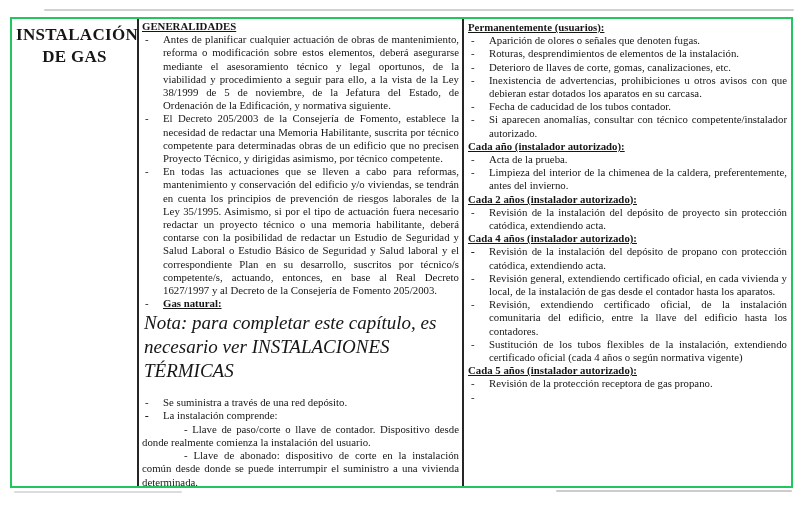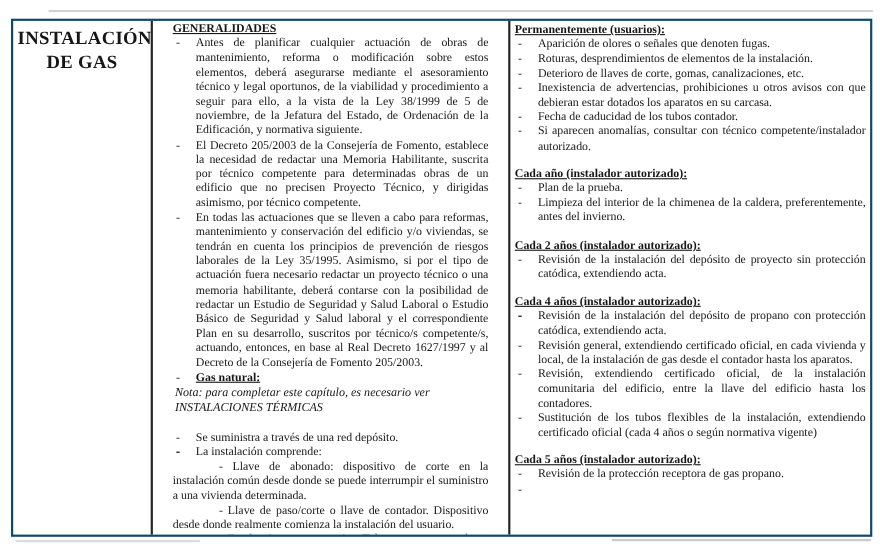--- a/index.html
+++ b/index.html
@@ -8,36 +8,36 @@
     font-family:"Liberation Serif", serif;color:#161616;
     position:relative;overflow:hidden;
   }
   .sheet{position:absolute;inset:0;background:#ffffff;}
   .streak{position:absolute;height:2px;background:#9a9a9a;opacity:.45;border-radius:1px;}
   .streak-top{left:44px;width:750px;top:9px;}
   .streak-bottom-l{left:14px;width:168px;top:491px;opacity:.35;}
   .streak-bottom-r{left:556px;width:236px;top:490px;opacity:.5;}
   .table{
     position:absolute;left:10px;top:17px;width:783px;height:471px;
-    border:2px solid #0c4a6e;box-sizing:border-box;display:flex;background:#fff;
+    border:2px solid #22c55e;box-sizing:border-box;display:flex;background:#fff;
   }
   .col{box-sizing:border-box;overflow:hidden;}
   .col-title{width:127px;min-width:127px;border-right:2px solid #262626;padding:5px 4px 0;}
   .title{font-weight:bold;font-size:17px;line-height:1.3;text-align:center;letter-spacing:.3px;}
-  .col-mid{width:325px;min-width:325px;border-right:2px solid #262626;padding:1px 18px 0;}
+  .col-mid{width:325px;min-width:325px;border-right:2px solid #262626;padding:1px 3px 0;}
   .col-right{flex:1;padding:2px 4px 4px;}
   .col-mid,.col-right{font-size:10.8px;line-height:13.2px;}
   .sec-h{font-weight:bold;text-decoration:underline;}
   .li{position:relative;padding-left:21px;text-align:justify;}
   .li .dash{position:absolute;left:3px;top:0;}
   .bold-u{font-weight:bold;text-decoration:underline;}
-  .nota{font-style:italic;font-size:11px;line-height:1.26;margin:1px 0 0 2px;}
+  .nota{font-style:italic;font-size:19px;line-height:1.26;margin:1px 0 0 2px;}
   .spacer{height:13px;}
   .sub{text-indent:42px;text-align:justify;}
-  .section + .section{margin-top:12px;font-family:Liberation Serif, serif;}
+  .section + .section{margin-top:0;font-family:Liberation Serif, serif;}
 </style>
 </head>
 <body>
 
 <div class="sheet">
   <div class="streak streak-top"></div>
   <div class="streak streak-bottom-l"></div>
   <div class="streak streak-bottom-r"></div>
 
   <div class="table">
@@ -76,22 +76,22 @@
         <span>Se suministra a través de una red depósito.</span>
       </div>
       <div class="li">
         <span class="dash">-</span>
       </div>
       <div class="li">
         <span class="dash">-</span>
         <span>La instalación comprende:</span>
       </div>
 
+      <div class="sub">- Llave de paso/corte o llave de contador. Dispositivo desde donde realmente comienza la instalación del usuario.</div>
       <div class="sub">- Llave de abonado: dispositivo de corte en la instalación común desde donde se puede interrumpir el suministro a una vivienda determinada.</div>
-      <div class="sub">- Llave de paso/corte o llave de contador. Dispositivo desde donde realmente comienza la instalación del usuario.</div>
       <div class="sub">- Conducciones y accesorios. Tubos que, en general son de cobre y vistos, piezas, especiales, etc.</div>
     </div>
 
     <div class="col col-right">
 
       <div class="section">
         <div class="sec-h">Permanentemente (usuarios):</div>
         <div class="li">
           <span class="dash">-</span>
           <span>Aparición de olores o señales que denoten fugas.</span>
@@ -115,21 +115,21 @@
         <div class="li">
           <span class="dash">-</span>
           <span>Si aparecen anomalías, consultar con técnico competente/instalador autorizado.</span>
         </div>
       </div>
 
       <div class="section">
         <div class="sec-h">Cada año (instalador autorizado):</div>
         <div class="li">
           <span class="dash">-</span>
-          <span>Plan de la prueba.</span>
+          <span>Acta de la prueba.</span>
         </div>
         <div class="li">
           <span class="dash">-</span>
           <span>Limpieza del interior de la chimenea de la caldera, preferentemente, antes del invierno.</span>
         </div>
       </div>
 
       <div class="section">
         <div class="sec-h">Cada 2 años (instalador autorizado):</div>
         <div class="li">

